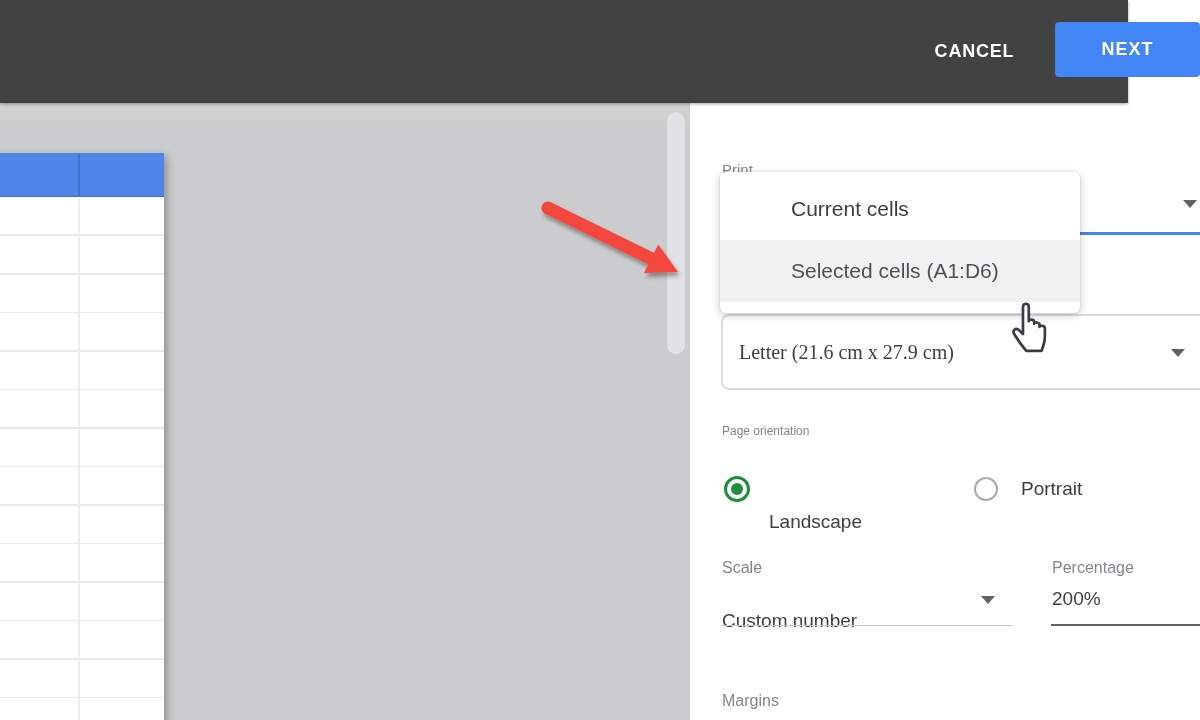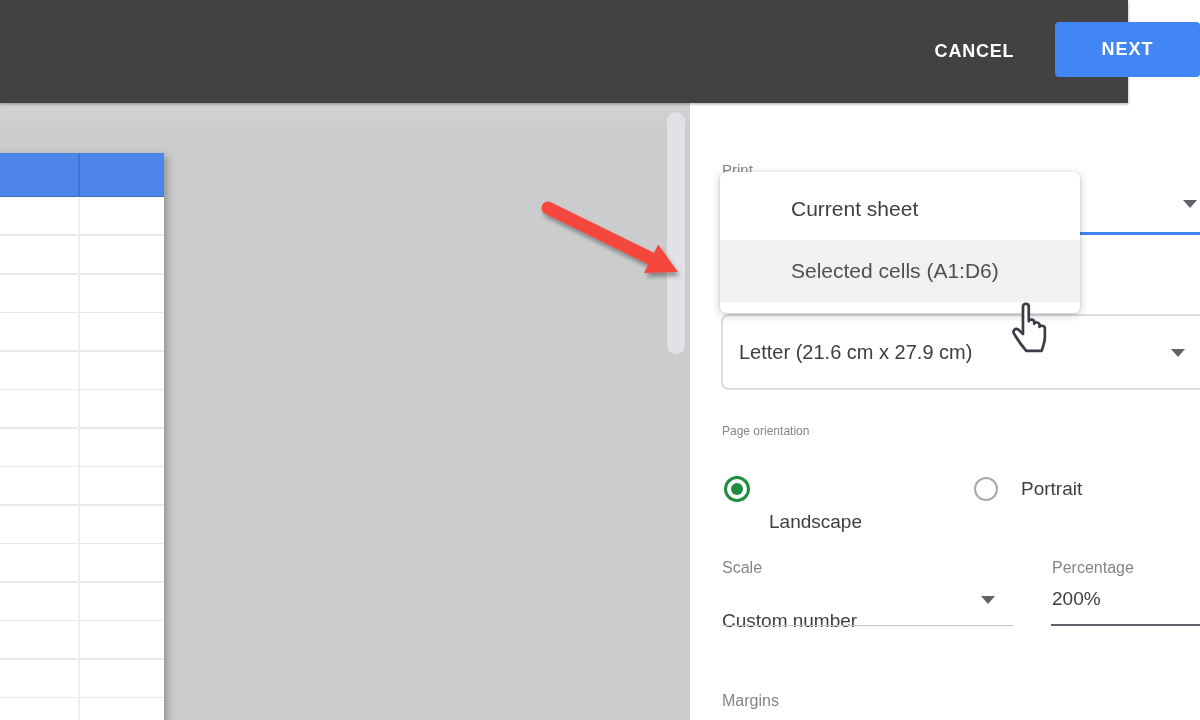--- a/index.html
+++ b/index.html
@@ -96,21 +96,21 @@
   }
   .menu-item.highlighted { background: #f1f1f2; color: #4d5156; }
 
   .paper-size-box {
     position: absolute; left: 31px; top: 211px; width: 500px; height: 76px;
     border: 2px solid #dadce0; border-radius: 8px; background: #ffffff;
     cursor: pointer;
   }
   .paper-size-value {
     position: absolute; left: 16px; top: 0; height: 72px; line-height: 72px;
-    font-size: 20px; color: #3c4043; white-space: nowrap;
+    font-size: 20px; color: #3c4043; white-space: nowrap; font-family: Liberation Serif, serif;
   }
   .paper-size-caret { position: absolute; left: 448px; top: 33px; }
 
   .orient-label { left: 32px; top: 321px; font-size: 12px; }
   .radio-outer {
     position: absolute; width: 26px; height: 26px; border-radius: 50%;
     cursor: pointer;
   }
   .radio-landscape {
     left: 34px; top: 373px; border: 3px solid #1e8e3e;
@@ -186,21 +186,21 @@
     </svg>
   </div>
 
   <div class="panel">
 
     <div class="field-label print-label">Print</div>
     <div class="print-underline"></div>
     <div class="caret print-caret"></div>
 
     <div class="menu">
-      <div class="menu-item">Current sheet</div>
+      <div class="menu-item">Current cells</div>
       <div class="menu-item highlighted">Selected cells (A1:D6)</div>
     </div>
 
     <div class="paper-size-box">
       <div class="paper-size-value">Letter (21.6 cm x 27.9 cm)</div>
       <div class="caret paper-size-caret"></div>
     </div>
 
     <div class="field-label orient-label">Page orientation</div>
     <div class="radio-outer radio-landscape">

